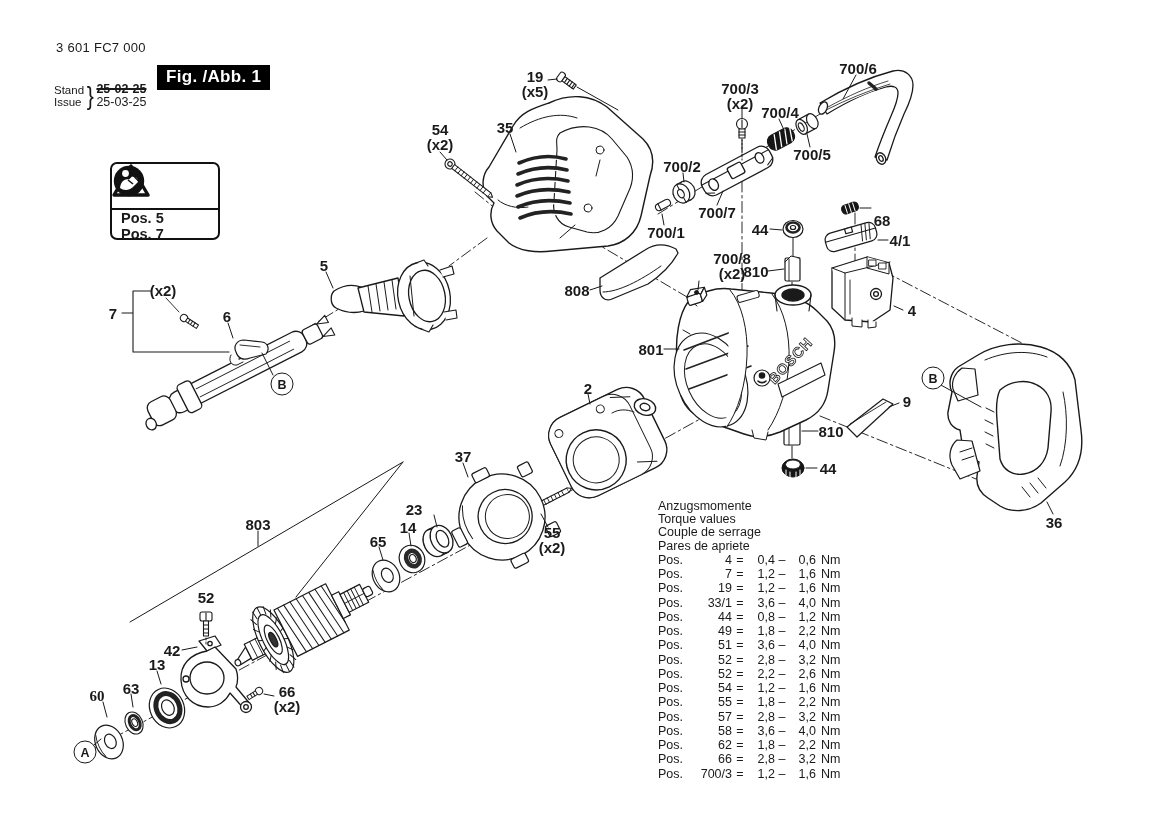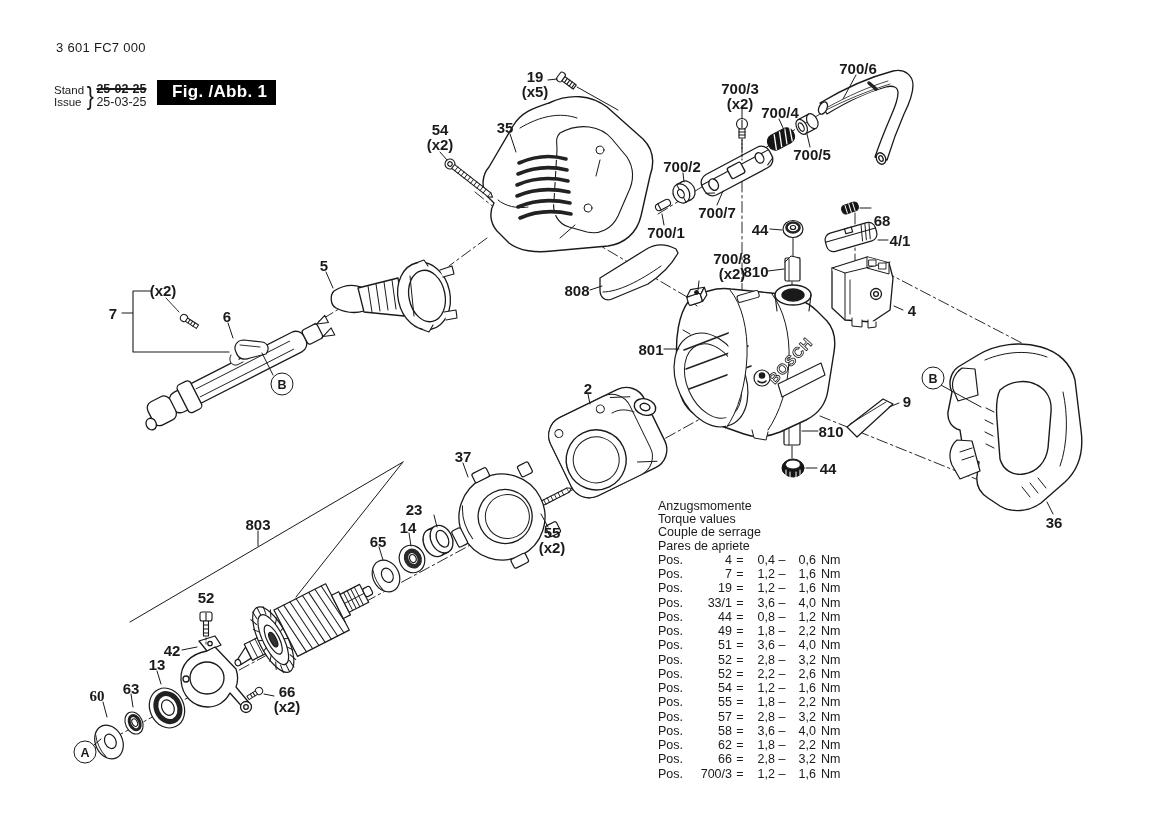--- a/index.html
+++ b/index.html
@@ -7,22 +7,22 @@
         font-family:"Liberation Sans","DejaVu Sans",sans-serif;color:#1a1a1a;}
   svg{position:absolute;left:0;top:0;}
   .abs{position:absolute;}
   
   .type-number{left:56px;top:40px;font-size:13px;letter-spacing:.3px;}
   .stand-grid{left:54px;top:63px;display:flex;align-items:center;gap:2px;margin-top:20px;}
   .si-col{display:flex;flex-direction:column;font-size:11.5px;line-height:12.5px;}
   .brace{font-size:25px;font-weight:400;transform:scaleX(.85);line-height:24px;}
   .date-col{display:flex;flex-direction:column;font-size:12.5px;line-height:13px;}
   .date-old{text-decoration:line-through;text-decoration-thickness:2px;font-weight:bold;}
-  .fig-box{left:157px;top:80px;background:#000;color:#fff;font-weight:bold;
-           font-size:17px;padding:2px 9px 3px 15px;letter-spacing:.3px;}
+  .fig-box{left:157px;top:65px;background:#000;color:#fff;font-weight:bold;
+           font-size:17px;padding:2px 9px 3px 9px;letter-spacing:.3px;}
   
   .warnbox{left:110px;top:162px;width:106px;height:74px;border:2.2px solid #111;border-radius:7px;}
   .warn-icons{height:44px;display:flex;align-items:center;justify-content:center;gap:10px;
               border-bottom:2.2px solid #111;}
   .warn-pos{padding:1px 0 0 9px;font-size:14.5px;font-weight:bold;line-height:15.5px;}
   
   .torque{left:658px;top:500px;font-size:12.5px;}
   .tq-head{line-height:13.2px;}
   .trow{display:grid;grid-template-columns:32px 42px 16px 27px 14px 27px 30px;line-height:14.25px;}
   .trow .num,.trow .mn,.trow .mx{text-align:right;}
@@ -545,20 +545,40 @@
       <span>Issue</span>
     </div>
     <div class="brace">}</div>
     <div class="date-col">
       <span class="date-old">25-02-25</span>
       <span>25-03-25</span>
     </div>
   </div>
   <div class="abs fig-box">Fig. /Abb. 1</div>
 
+  <div class="abs warnbox">
+    <div class="warn-icons">
+      <svg width="38" height="34" viewBox="0 0 38 34">
+        <path d="M19,2 L36,31 L2,31 Z" fill="#fff" stroke="#111" stroke-width="3.4" stroke-linejoin="round"></path>
+        <rect x="17.4" y="11" width="3.2" height="10" fill="#111"></rect>
+        <circle cx="19" cy="26" r="2.1" fill="#111"></circle>
+      </svg>
+      <svg width="34" height="34" viewBox="0 0 34 34">
+        <circle cx="17" cy="17" r="15.2" fill="#111"></circle>
+        <circle cx="13.5" cy="9.5" r="3.4" fill="#fff"></circle>
+        <path d="M8,24 C9,17 13,14.5 17,15.5 L20,12.5 L25,14 L26,18 L22,22 C18,26.5 12,27 8,24 Z" fill="#fff"></path>
+        <path d="M16,16 L21,20" stroke="#111" stroke-width="1.6"></path>
+        <path d="M22.5,13 L26.5,17" stroke="#111" stroke-width="1.2"></path>
+      </svg>
+    </div>
+    <div class="warn-pos">
+      <div>Pos. 5</div>
+      <div>Pos. 7</div>
+    </div>
+  </div>
 
   <div class="abs torque">
     <div class="tq-head">Anzugsmomente</div>
     <div class="tq-head">Torque values</div>
     <div class="tq-head">Couple de serrage</div>
     <div class="tq-head">Pares de apriete</div>
     <div id="torque-rows">
         <div class="trow">
       <span class="pl">Pos.</span>
       <span class="num">4</span>

